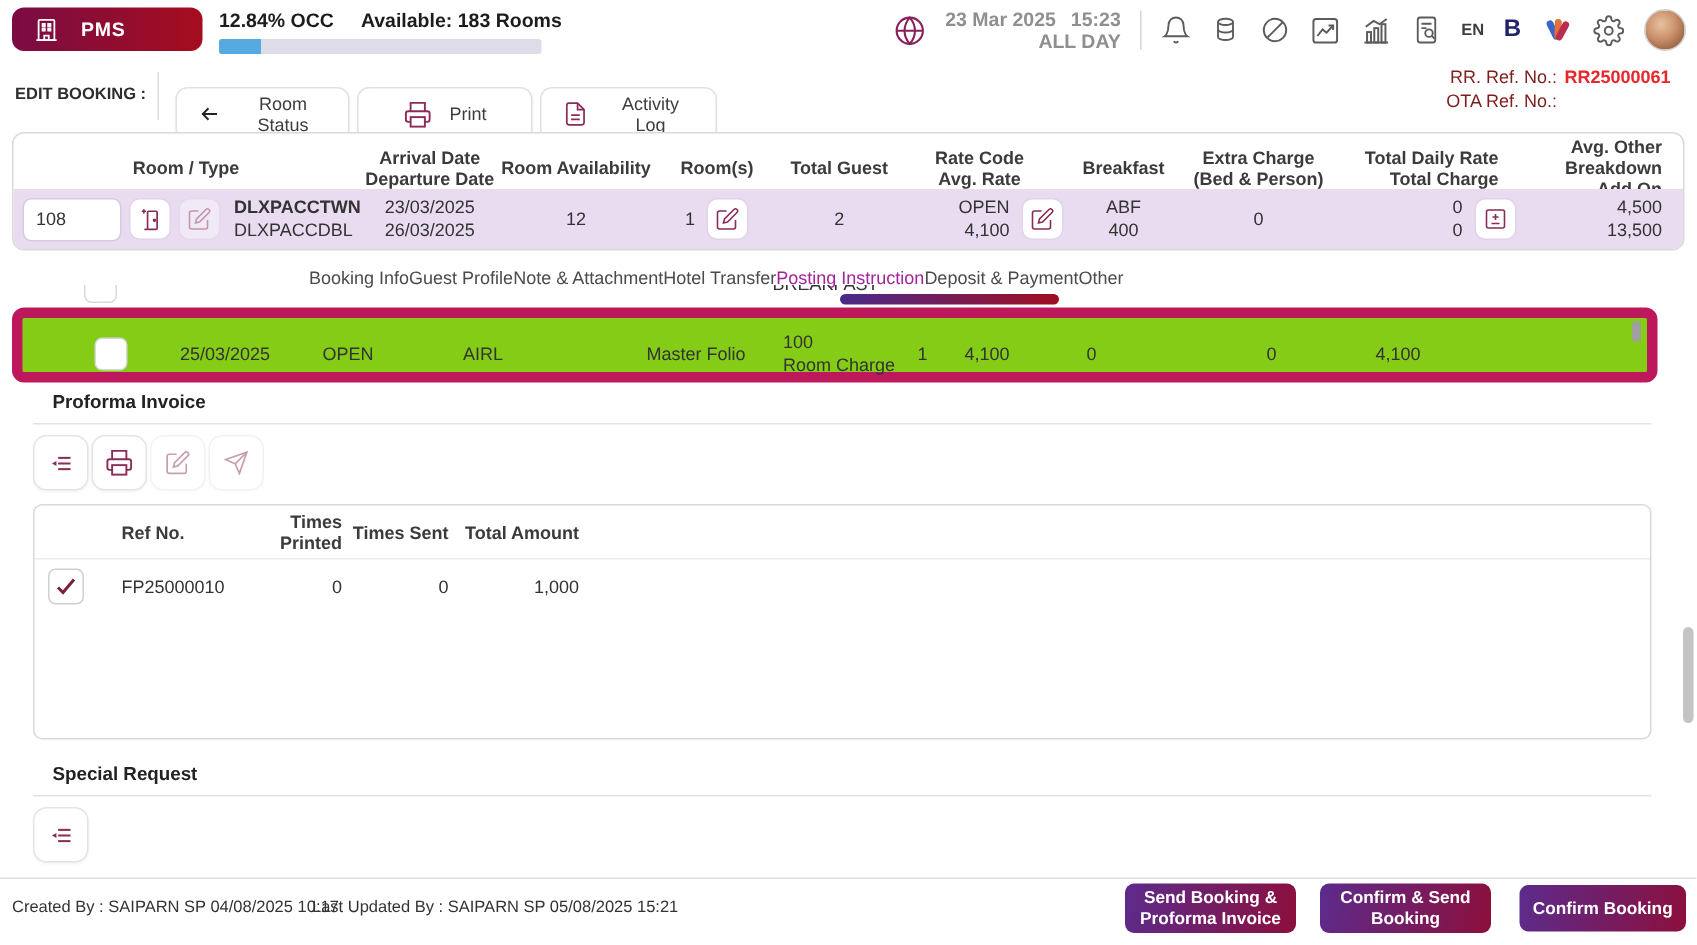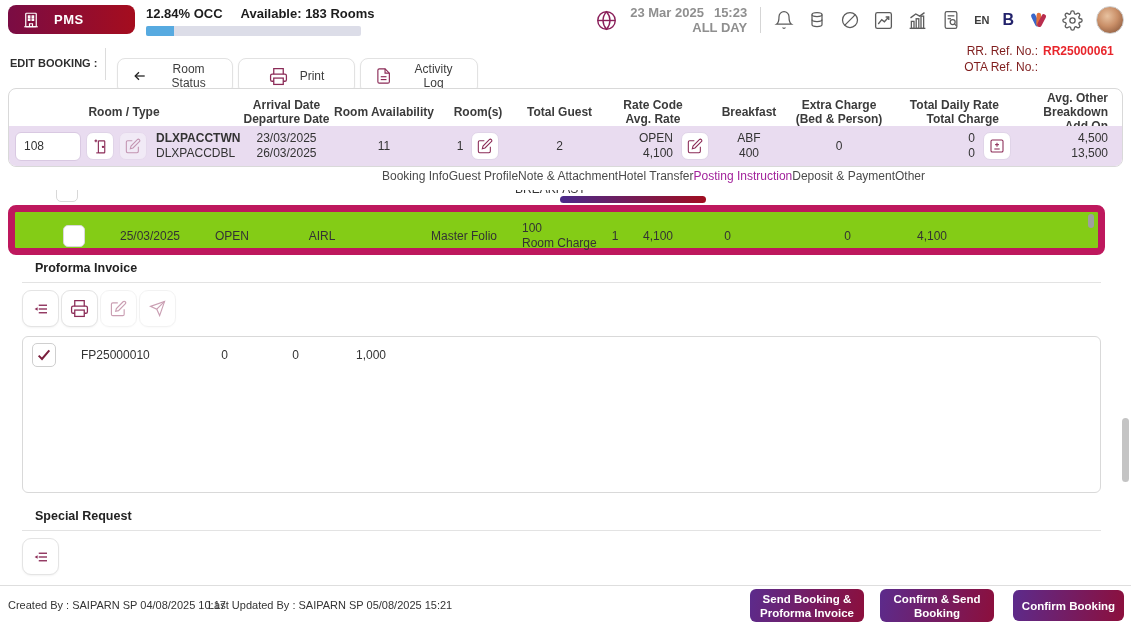--- a/index.html
+++ b/index.html
@@ -49,21 +49,21 @@
   .room-cell { display:flex; align-items:center; gap:5px; padding-left:6px; text-align:left; }
   .room-input { width:66px; height:29px; background:#fff; border:1px solid #d9c9e2; border-radius:6px; font-size:12px; padding:0 8px; color:#333; font-family:"Liberation Sans",sans-serif; }
   .mini-btn { width:28px; height:28px; background:#fff; border:1px solid #e0d4e8; border-radius:7px; display:flex; align-items:center; justify-content:center; color:#8b2b57; cursor:pointer; flex:0 0 auto; }
   .mini-btn.disabled { opacity:.4; cursor:default; }
   .type-lines { margin-left:4px; line-height:15px; font-size:12px; }
   .type-lines .b { font-weight:bold; }
   .cell-flex-end { display:flex; align-items:center; justify-content:flex-end; gap:8px; }
   .two-line { line-height:15px; }
 
   
-  .tabs { position:absolute; left:30px; top:161px; width:895px; height:30px; display:flex; justify-content:flex-end; align-items:center; }
+  .tabs { position:absolute; left:30px; top:170px; width:895px; height:30px; display:flex; justify-content:center; align-items:center; }
   .tab { font-size:12px; color:#4b4b4b; cursor:pointer; white-space:nowrap; }
   .tab.active { color:#a2239b; }
   .tab-underline { position:absolute; left:560px; top:196px; width:146px; height:7px; border-radius:4px;
     background:linear-gradient(90deg,#4a2a8a,#a00d20); z-index:5; }
 
   
   .posting-clipped { position:absolute; left:8px; top:190px; width:1097px; height:15px; overflow:hidden; z-index:2; }
   .clip-cb { position:absolute; left:48px; top:-10px; width:22px; height:22px; border:1px solid #d8d8d8; border-radius:5px; background:#fff; }
   .clip-text { position:absolute; left:507px; top:-8px; font-size:12px; color:#333; }
   .posting-panel { position:absolute; left:8px; top:205px; width:1097px; height:50px; border:7px solid #be185d; border-radius:8px; background:#84cc16; z-index:3; }
@@ -286,21 +286,21 @@
       </div>
       <div class="type-lines">
         <div class="b">DLXPACCTWN</div>
         <div>DLXPACCDBL</div>
       </div>
     </div>
     <div class="sr-cell two-line">
       <div>23/03/2025</div>
       <div>26/03/2025</div>
     </div>
-    <div class="sr-cell">11</div>
+    <div class="sr-cell">12</div>
     <div class="sr-cell cell-flex-end" style="justify-content:center;">
       <span>1</span>
       <div class="mini-btn">
         <svg width="16" height="16" viewBox="0 0 24 24" fill="none" stroke="currentColor" stroke-width="1.6">
           <path d="M11 4H4a2 2 0 0 0-2 2v14a2 2 0 0 0 2 2h14a2 2 0 0 0 2-2v-7"></path>
           <path d="M18.5 2.5a2.12 2.12 0 0 1 3 3L12 15l-4 1 1-4 9.5-9.5z"></path>
         </svg>
       </div>
     </div>
     <div class="sr-cell">2</div>
@@ -406,20 +406,28 @@
   </svg>
 </div>
 <div class="icon-btn disabled" style="left:139px; top:290px;">
   <svg width="17" height="17" viewBox="0 0 24 24" fill="none" stroke="currentColor" stroke-width="1.6">
     <line x1="22" y1="2" x2="11" y2="13"></line>
       <polygon points="22 2 15 22 11 13 2 9 22 2"></polygon>
   </svg>
 </div>
 
 <section class="proforma-panel">
+  <div class="pf-grid pf-head">
+    <div></div>
+    <div class="pf-cell left">Ref No.</div>
+    <div class="pf-cell right">Times Printed</div>
+    <div class="pf-cell right">Times Sent</div>
+    <div class="pf-cell right">Total Amount</div>
+    <div></div>
+  </div>
   <div class="pf-grid pf-row">
     <div>
       <div class="pf-cb">
         <svg width="16" height="16" viewBox="0 0 24 24" fill="none" stroke="#7a1f3d" stroke-width="3">
           <polyline points="4 13 9 18 20 5"></polyline>
         </svg>
       </div>
     </div>
     <div class="pf-cell left">FP25000010</div>
     <div class="pf-cell right">0</div>

